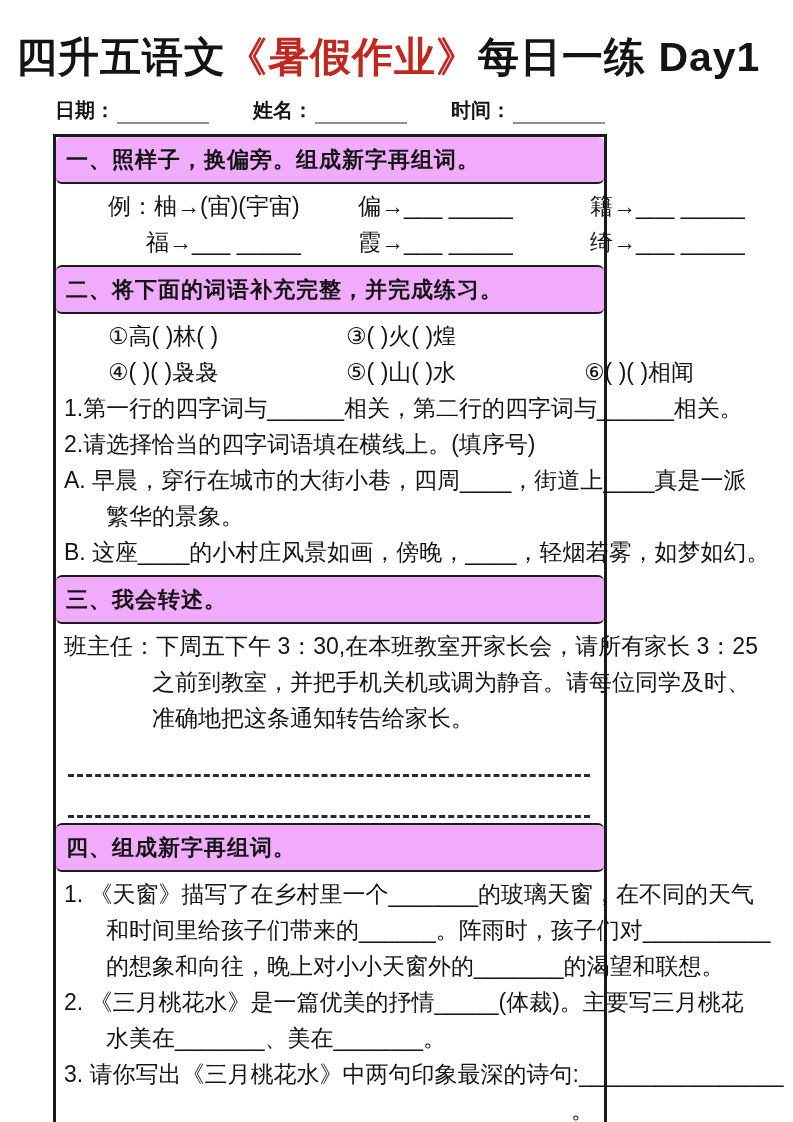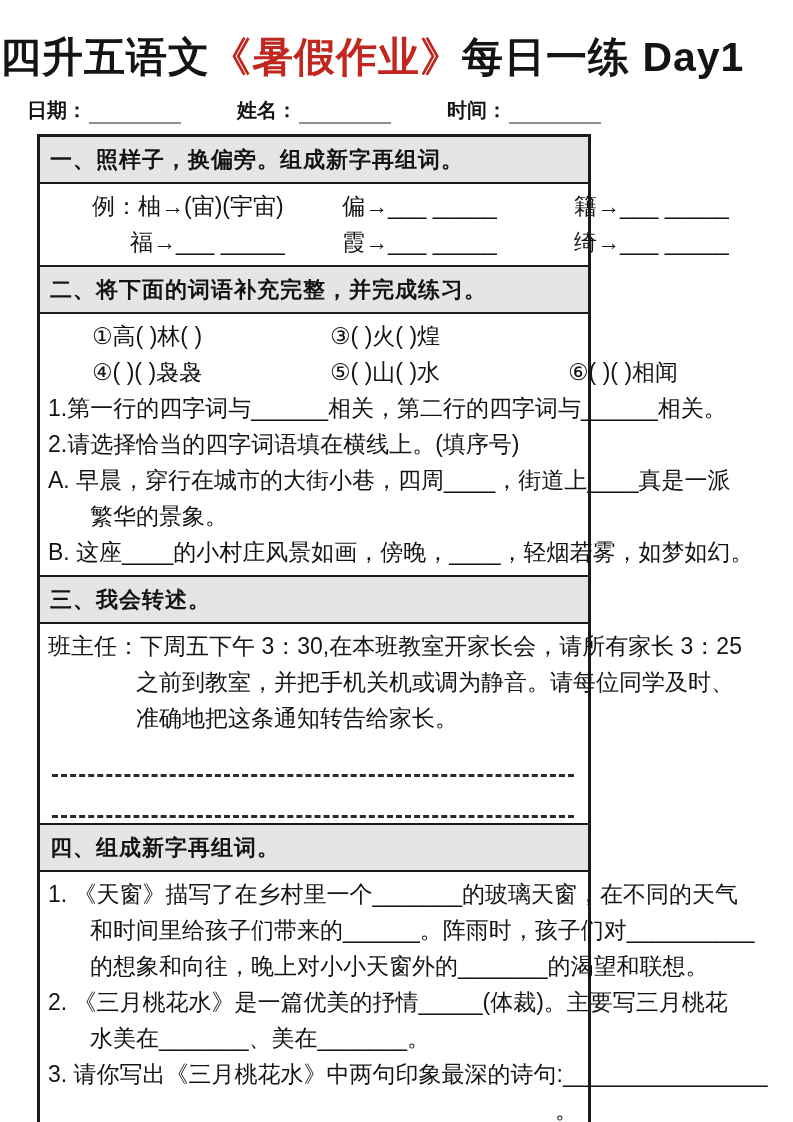--- a/index.html
+++ b/index.html
@@ -1,49 +1,50 @@
 <!DOCTYPE html>
 <html><head>
 <meta charset="utf-8">
 <style>
   html,body{margin:0;padding:0;}
   body{
     width:793px;height:1122px;background:#ffffff;
     font-family:"Liberation Sans","DejaVu Sans",sans-serif;
     color:#141414;position:relative;overflow:hidden;
   }
-  .page{width:628px;height:1122px;}
+  .page{width:628px;height:1122px;margin-left:16px;}
 
   
   .title{
     text-align:center;font-weight:bold;font-size:41px;
     letter-spacing:1px;padding-top:30px;white-space:nowrap;
   }
   .title .red{color:#c1271e;}
 
   
   .info-row{
-    display:flex;justify-content:center;gap:56px;
+    display:flex;justify-content:center;gap:44px;
     font-size:20px;font-weight:bold;margin:12px 0 10px 0;
   }
   .info-item{display:flex;align-items:flex-end;}
   .blank{
     display:inline-block;width:92px;height:22px;
     border-bottom:2px solid #8f8f8f;margin-left:2px;
   }
 
   
   .sheet{
     margin:0 37px;border:3px solid #1b1b1b;background:#ffffff;
   }
   .band{
-    background:#e5e5e5;font-weight:bold;font-size:22px;
+    background:#f0abfc;font-weight:bold;font-size:22px;
     padding:8px 10px 7px 10px;
     border-top:2px solid #1b1b1b;border-bottom:2px solid #1b1b1b;
     letter-spacing:1px;
+    border-radius:6px;
   }
   .sheet > section:first-child .band{border-top:none;}
 
   .content{padding:4px 10px 5px 8px;font-size:23px;line-height:36px;}
 
   .grid3{display:grid;grid-template-columns:250px 232px auto;padding-left:44px;}
   .grid3 .cell{white-space:nowrap;}
   .indent-cell{padding-left:38px;}
 
   .wgrid{display:grid;grid-template-columns:226px 226px auto;padding-left:44px;gap:12px;}

